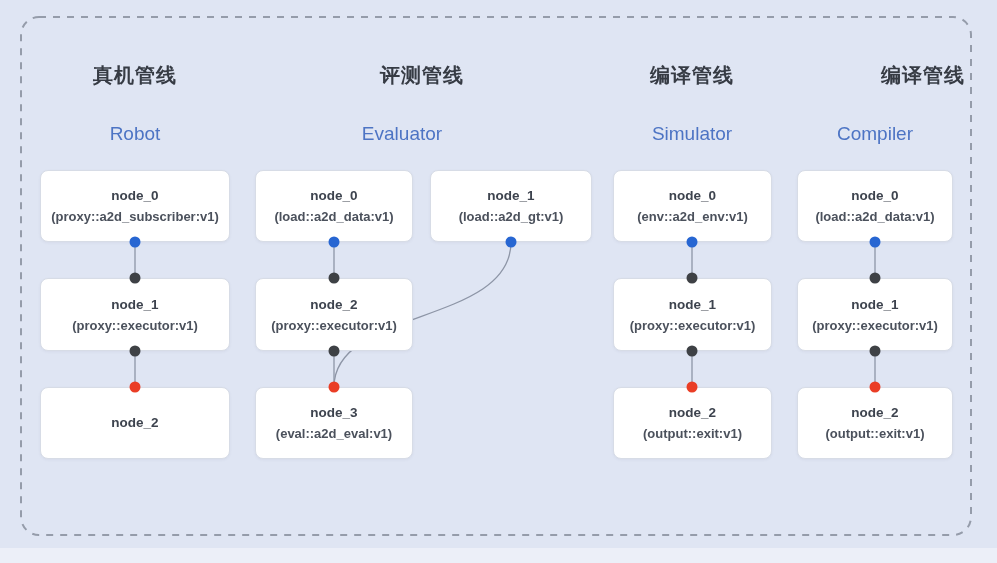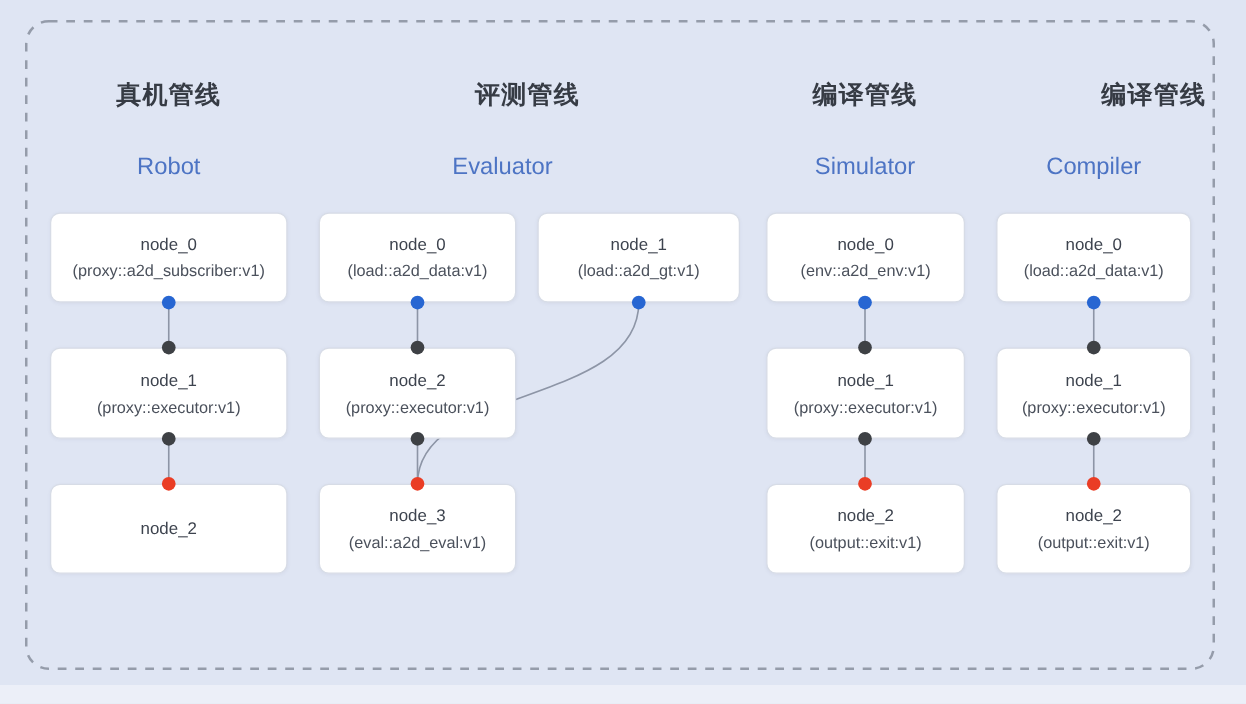--- a/index.html
+++ b/index.html
@@ -17,21 +17,21 @@
     font-size:20px;font-weight:700;color:#363b44;letter-spacing:1px;white-space:nowrap;
   }
   .title-en{
     position:absolute;top:123px;transform:translateX(-50%);
     font-size:19px;font-weight:400;color:#4d74c4;white-space:nowrap;
   }
   .node{
     position:absolute;height:72px;box-sizing:border-box;
     background:#ffffff;border:1px solid #d7dce6;border-radius:8px;
     display:flex;flex-direction:column;align-items:center;justify-content:center;
-    gap:1px;box-shadow:0 1px 3px rgba(60,70,100,0.06);
+    gap:1px;box-shadow:0 1px 3px rgba(60,70,100,0.06);font-weight:bold;
   }
   .node .n-name{font-size:13.5px;color:#3d434e;line-height:20px;white-space:nowrap;}
   .node .n-type{font-size:13px;color:#4b515c;line-height:19px;white-space:nowrap;}
   .dot{
     position:absolute;width:11px;height:11px;border-radius:50%;
     transform:translate(-50%,-50%);
   }
   .dot.blue{background:#2766d2;}
   .dot.black{background:#3e4145;}
   .dot.red{background:#ea3d25;}

